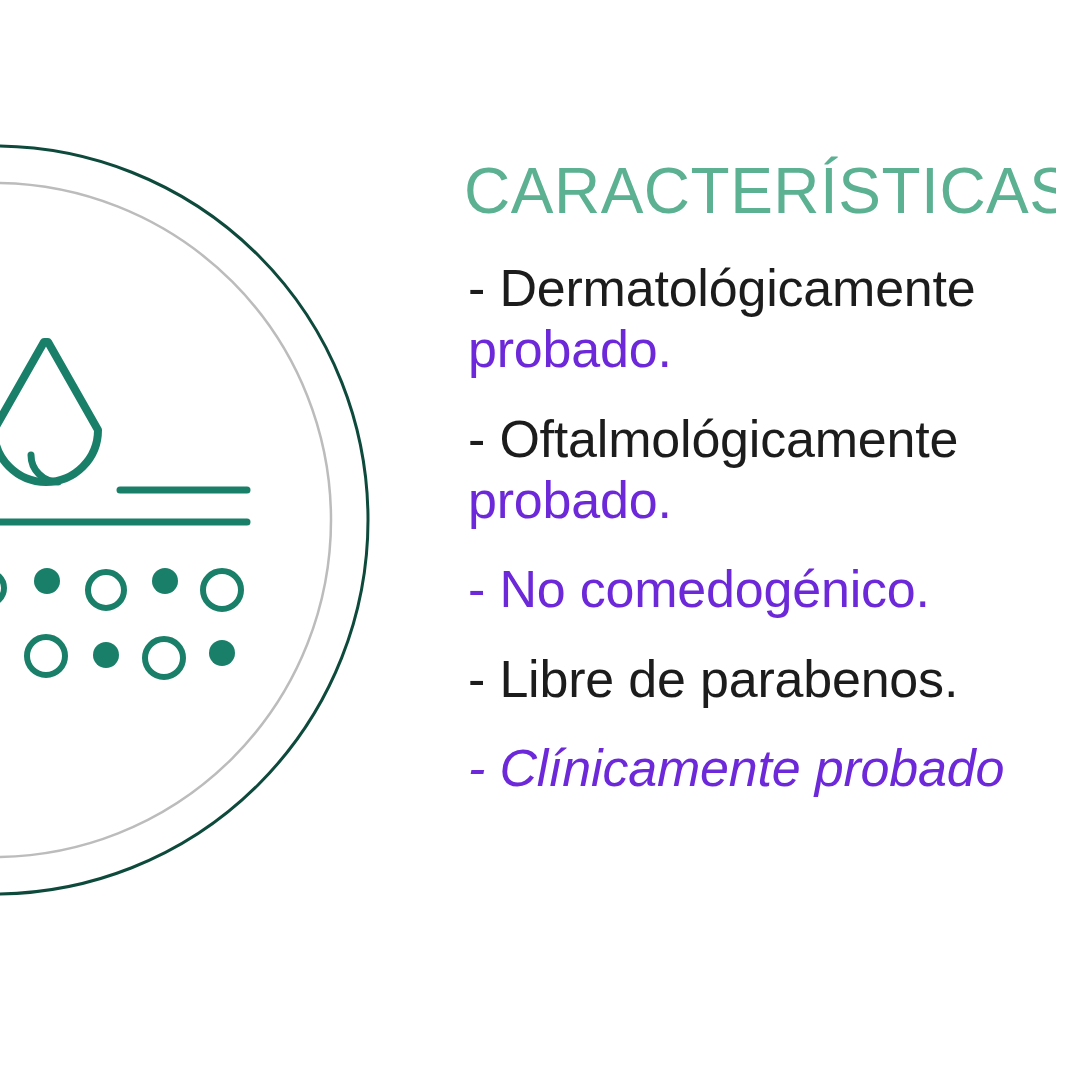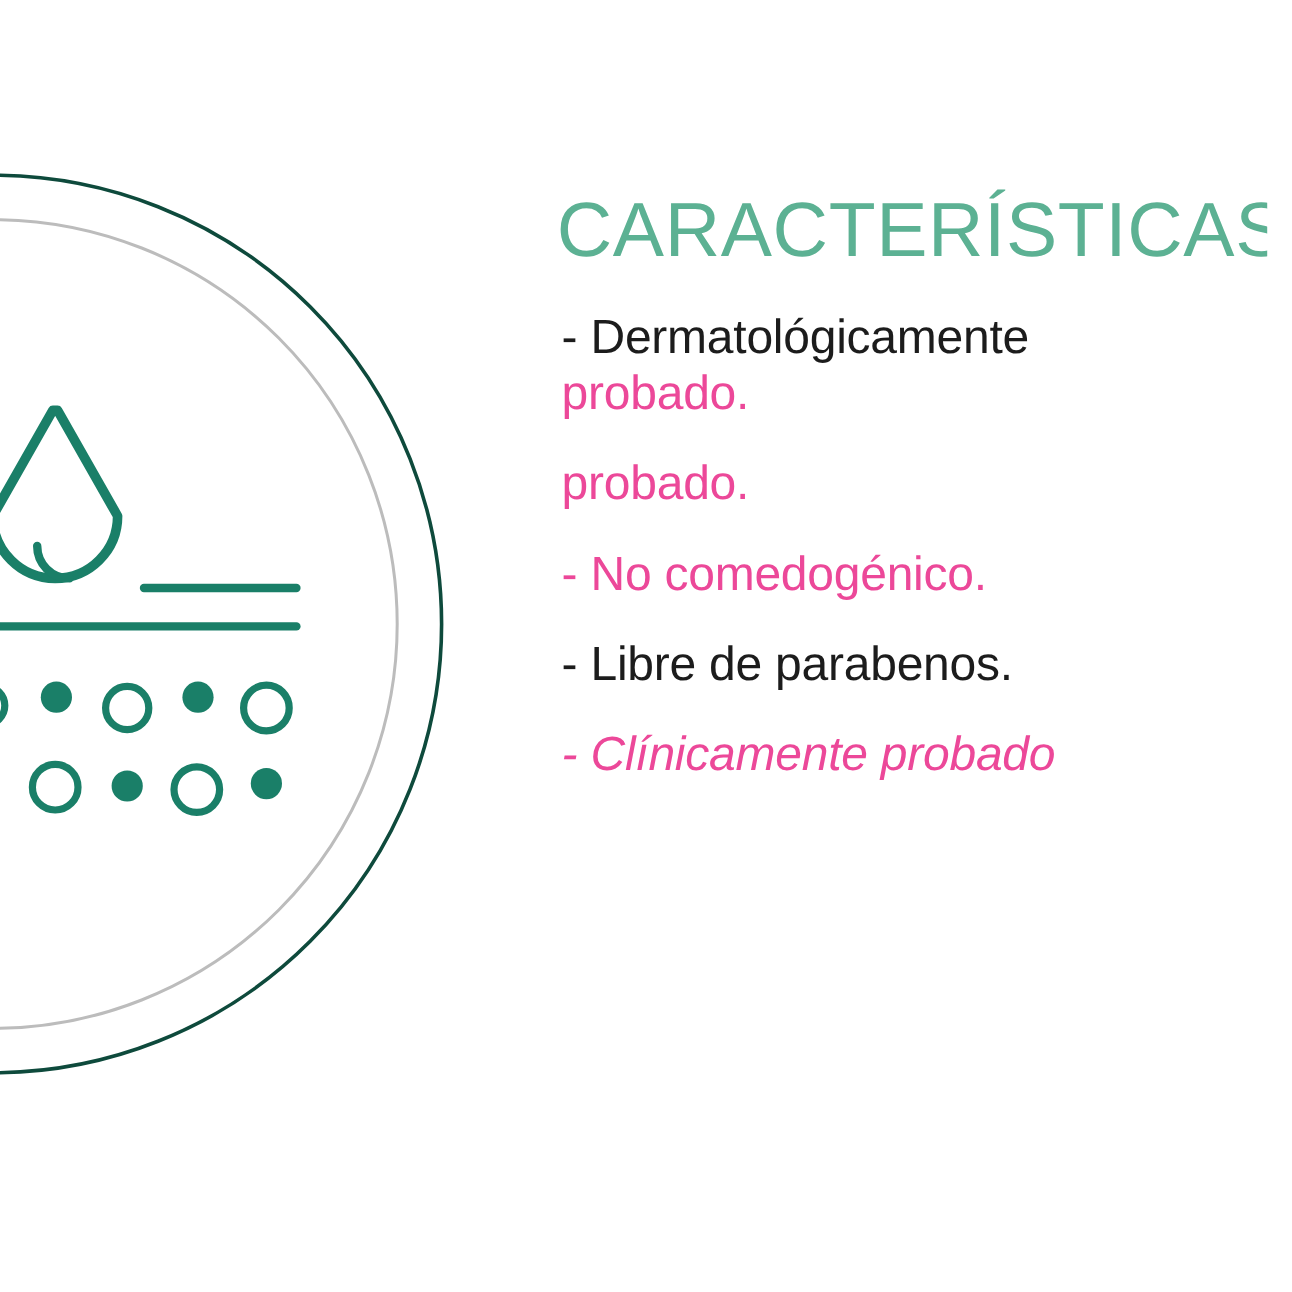--- a/index.html
+++ b/index.html
@@ -67,31 +67,31 @@
     padding: 0;
   }
 
   .feature-item {
     margin: 0 0 28px 0;
     padding: 0;
   }
   .feature-item:last-child { margin-bottom: 0; font-style: italic; }
 
   .feature-line {
-    font-size: 40px;
+    font-size: 52px;
     line-height: 1.18;
     letter-spacing: -0.2px;
     white-space: nowrap;
   }
   .feature-line.dark {
     color: #1c1c1c;
     font-weight: 500;
   }
   .feature-line.light {
-    color: #ec4899;
+    color: #6d28d9;
     font-weight: 300;
   }
   .dash {
     display: inline;
   }
 </style>
 </head>
 <body>
 
 <div id="canvas">
@@ -140,20 +140,24 @@
 
       <li class="feature-item">
         <div class="feature-line dark">
           <span class="dash">-</span>
           <span>Dermatológicamente</span>
         </div>
         <div class="feature-line light">probado.</div>
       </li>
 
       <li class="feature-item">
+        <div class="feature-line dark">
+          <span class="dash">-</span>
+          <span>Oftalmológicamente</span>
+        </div>
         <div class="feature-line light">probado.</div>
       </li>
 
       <li class="feature-item">
         <div class="feature-line light">
           <span class="dash">-</span>
           <span>No comedogénico.</span>
         </div>
       </li>
 

